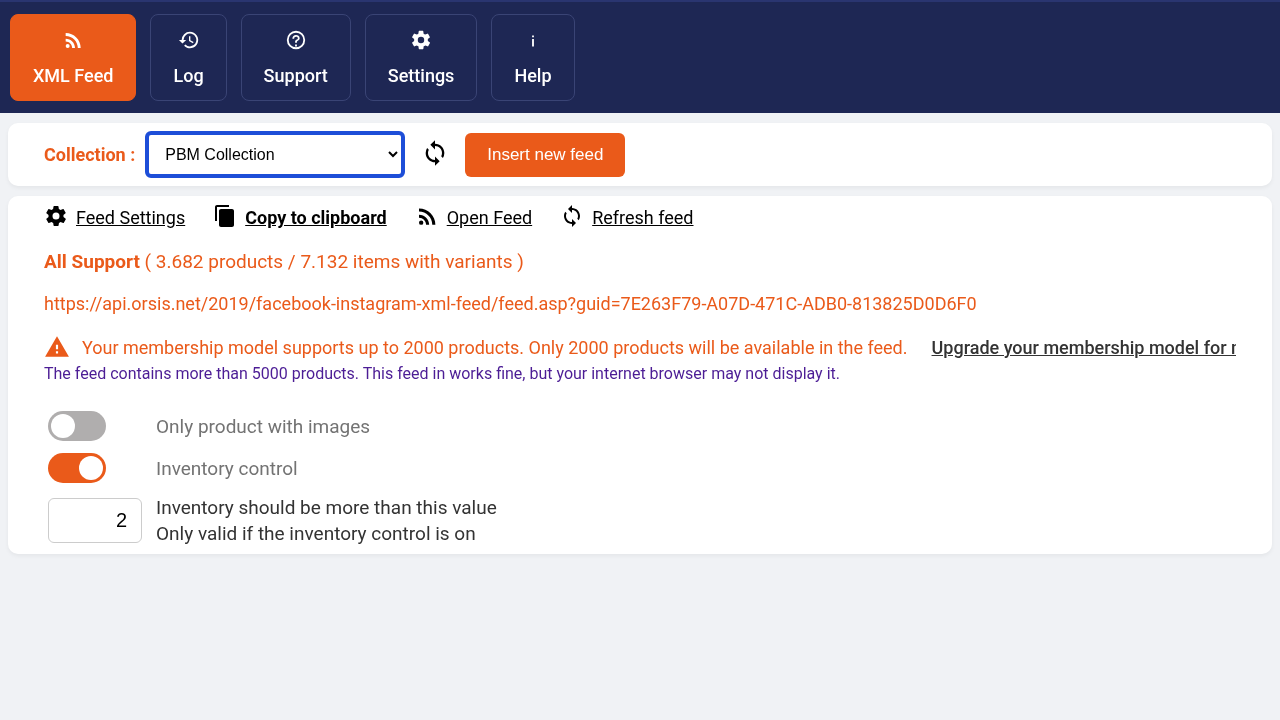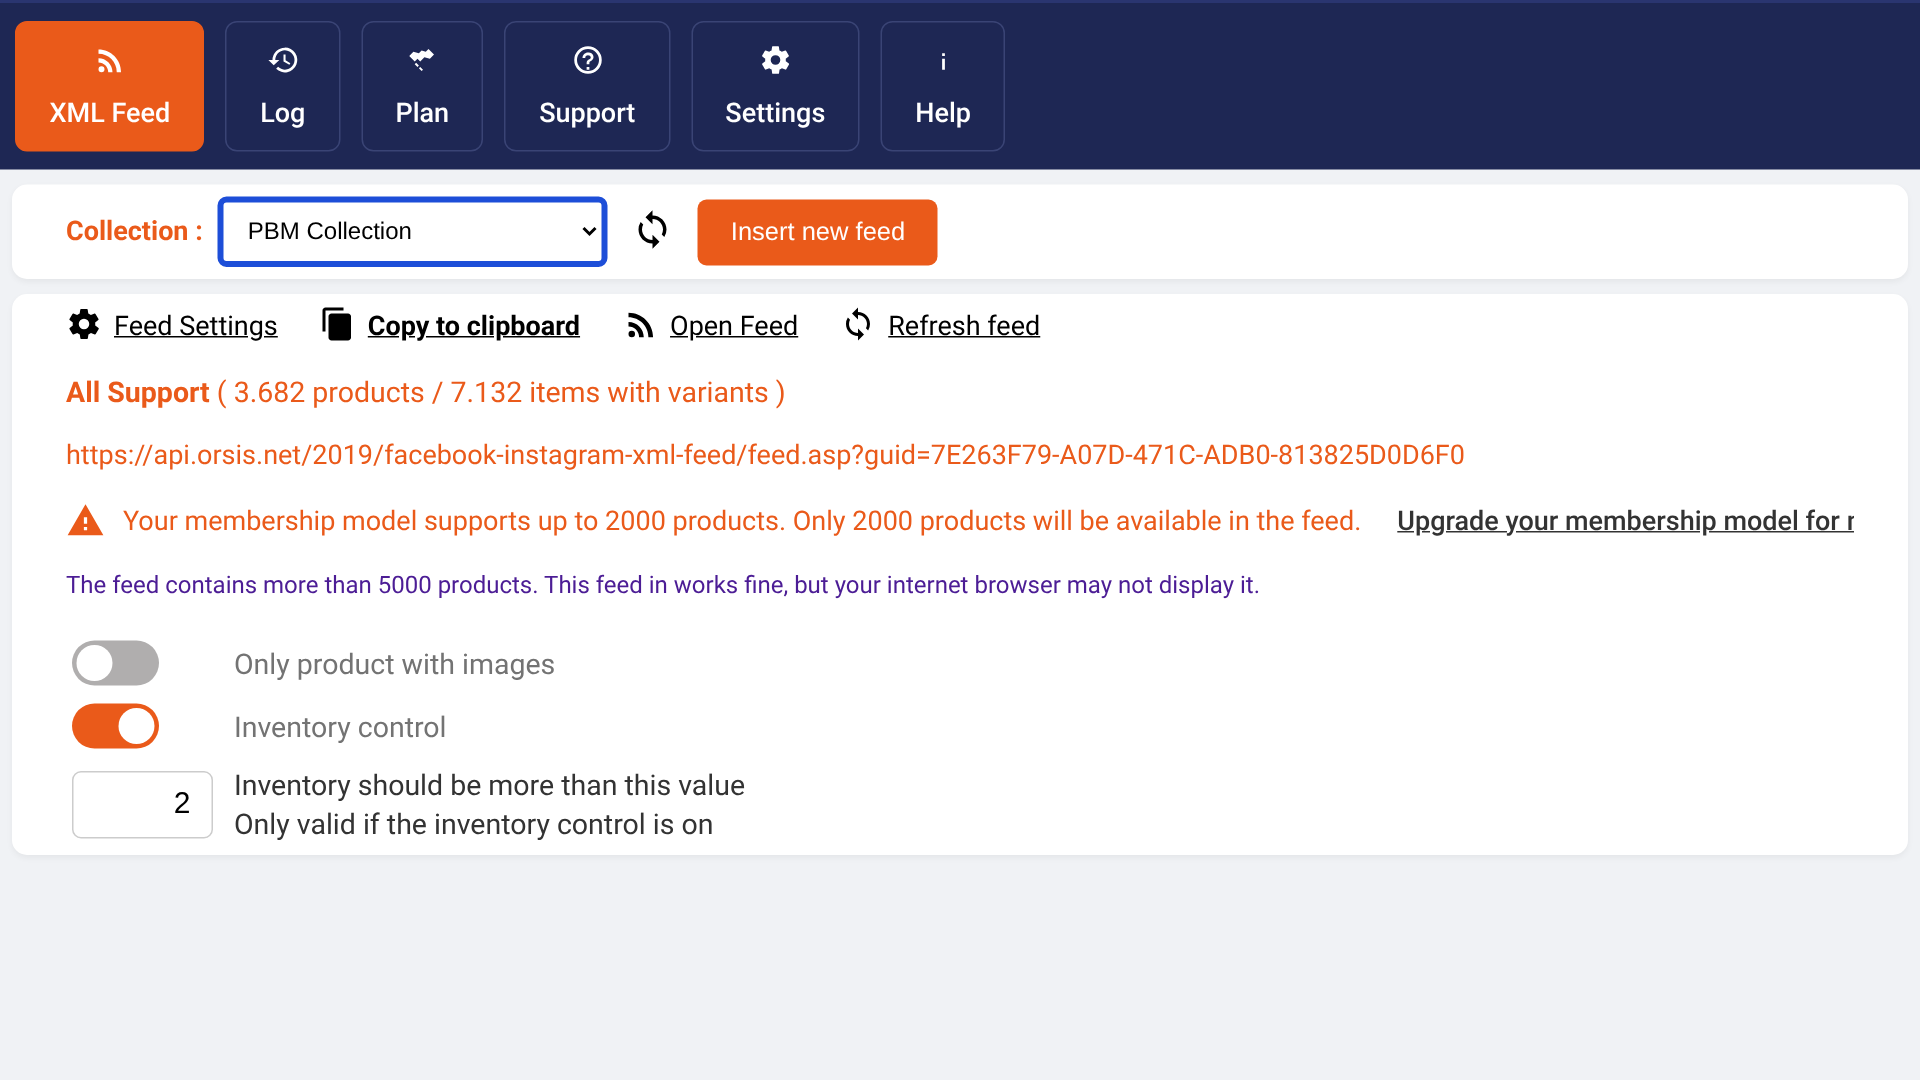--- a/index.html
+++ b/index.html
@@ -110,21 +110,21 @@
       font-size: 18px;
       margin-bottom: 20px;
       word-break: break-all;
     }
     .warning-row {
       display: flex;
       align-items: center;
       gap: 12px;
       color: #ea5a1a;
       font-size: 18px;
-      margin-bottom: 20px;
+      margin-bottom: 4px;
       white-space: nowrap;
       overflow: hidden;
     }
     .warning-row .upgrade {
       color: #333;
       text-decoration: underline;
       font-weight: 500;
     }
     .warning-icon { width: 26px; height: 26px; fill: #ea5a1a; flex-shrink: 0;}
     .note-line {
@@ -191,28 +191,20 @@
     <span class="nav-icon">
       <svg viewBox="0 0 24 24">
           <path d="M13 3a9 9 0 0 0-9 9H1l3.89 3.89L9 12H6a7 7 0 1 1 2.05 4.95l-1.41 1.41A9 9 0 1 0 13 3zm-1 5v5l4.25 2.52.75-1.23-3.5-2.08V8z"></path>
         </svg>
     </span>
     <span>Log</span>
   </div>
   <div class="nav-btn">
     <span class="nav-icon">
       <svg viewBox="0 0 24 24">
-          <path d="M11 5l-2 2-4-1-3 3 4 4 2-2 2 2 3-3 4 1 3-3-4-4-2 2-3-1zm-4 9l2 2-1 1-2-2 1-1zm3 3l2 2-1 1-2-2 1-1z"></path>
-        </svg>
-    </span>
-    <span>Plan</span>
-  </div>
-  <div class="nav-btn">
-    <span class="nav-icon">
-      <svg viewBox="0 0 24 24">
           <path d="M12 2a10 10 0 1 0 .001 20.001A10 10 0 0 0 12 2zm0 18a8 8 0 1 1 0-16 8 8 0 0 1 0 16zm1-5h-2v-1c0-1.5 1-2 2-2.5s1-1 1-1.5c0-1-1-1.5-2-1.5-1.2 0-2 .8-2 2H8c0-2.2 1.8-4 4-4 2 0 4 1 4 3.5 0 1.5-1 2.2-2 2.7-.7.4-1 .8-1 1.3V15zm-2 2h2v2h-2z"></path>
         </svg>
     </span>
     <span>Support</span>
   </div>
   <div class="nav-btn">
     <span class="nav-icon">
       <svg viewBox="0 0 24 24">
           <path d="M19.43 12.98c.04-.32.07-.64.07-.98s-.03-.66-.07-.98l2.11-1.65a.5.5 0 0 0 .12-.64l-2-3.46a.5.5 0 0 0-.61-.22l-2.49 1a7.03 7.03 0 0 0-1.7-.98l-.38-2.65A.5.5 0 0 0 14 2h-4a.5.5 0 0 0-.5.42l-.38 2.65c-.61.25-1.18.58-1.7.98l-2.49-1a.5.5 0 0 0-.61.22l-2 3.46a.5.5 0 0 0 .12.64l2.11 1.65c-.04.32-.07.64-.07.98s.03.66.07.98l-2.11 1.65a.5.5 0 0 0-.12.64l2 3.46c.14.24.43.34.68.22l2.49-1c.52.4 1.09.73 1.7.98l.38 2.65c.04.24.25.42.5.42h4c.25 0 .46-.18.5-.42l.38-2.65c.61-.25 1.18-.58 1.7-.98l2.49 1c.25.12.54.02.68-.22l2-3.46a.5.5 0 0 0-.12-.64l-2.18-1.65zM12 15.5A3.5 3.5 0 1 1 12 8.5a3.5 3.5 0 0 1 0 7z"></path>
         </svg>

